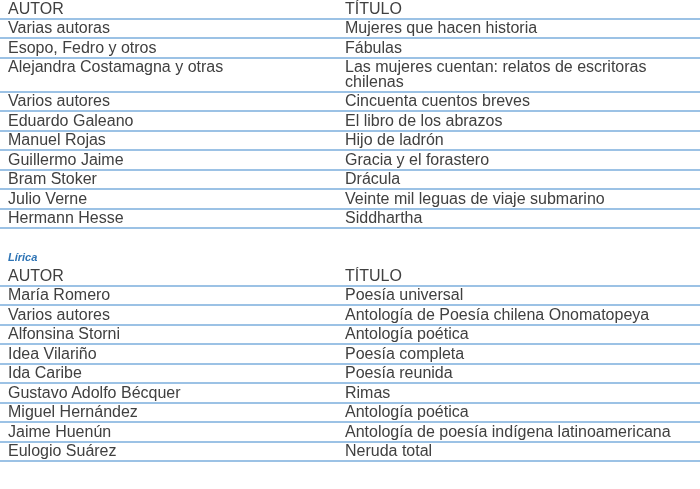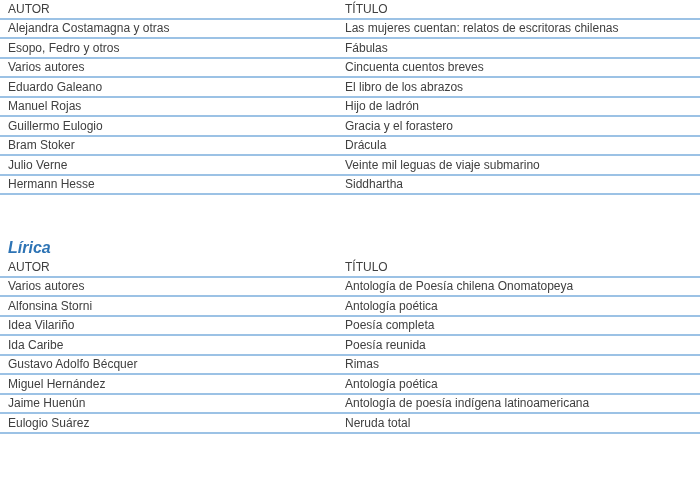--- a/index.html
+++ b/index.html
@@ -21,83 +21,87 @@
     color: var(--text);
   }
   table.book-table {
     width: 700px;
     border-collapse: collapse;
     table-layout: fixed;
   }
   table.book-table th,
   table.book-table td {
     border-bottom: 2px solid var(--border);
-    font-size: 12px;
+    font-size: 16px;
     line-height: 14.5px;
     font-weight: 400;
     text-align: left;
     vertical-align: top;
     padding: 1.5px 8px;
     overflow: hidden;
   }
   col.col-autor  { width: 337px; }
   col.col-titulo { width: 363px; }
   .section-heading {
     color: var(--heading);
     font-style: italic;
     font-weight: 700;
-    font-size: 16px;
+    font-size: 11px;
     line-height: 16px;
-    margin: 45px 0 2px 8px;
+    margin: 20px 0 2px 8px;
   }
 </style>
 </head>
 <body>
 
 <table class="book-table">
   <colgroup>
     <col class="col-autor">
     <col class="col-titulo">
   </colgroup>
   <thead>
     <tr>
       <th>AUTOR</th>
       <th>TÍTULO</th>
     </tr>
   </thead>
   <tbody>
 
-
       <tr>
-        <td>Alejandra Costamagna y otras</td>
-        <td>Las mujeres cuentan: relatos de escritoras chilenas</td>
+        <td>Varias autoras</td>
+        <td>Mujeres que hacen historia</td>
       </tr>
 
       <tr>
         <td>Esopo, Fedro y otros</td>
         <td>Fábulas</td>
+      </tr>
+
+      <tr>
+        <td>Alejandra Costamagna y otras</td>
+        <td>Las mujeres cuentan: relatos de escritoras chilenas</td>
       </tr>
 
       <tr>
         <td>Varios autores</td>
         <td>Cincuenta cuentos breves</td>
       </tr>
 
       <tr>
         <td>Eduardo Galeano</td>
         <td>El libro de los abrazos</td>
       </tr>
 
       <tr>
         <td>Manuel Rojas</td>
         <td>Hijo de ladrón</td>
       </tr>
 
       <tr>
-        <td>Guillermo Eulogio</td>
+        <td>Guillermo Jaime</td>
         <td>Gracia y el forastero</td>
       </tr>
 
       <tr>
         <td>Bram Stoker</td>
         <td>Drácula</td>
       </tr>
 
       <tr>
         <td>Julio Verne</td>
@@ -119,20 +123,24 @@
     <col class="col-titulo">
   </colgroup>
   <thead>
     <tr>
       <th>AUTOR</th>
       <th>TÍTULO</th>
     </tr>
   </thead>
   <tbody>
 
+      <tr>
+        <td>María Romero</td>
+        <td>Poesía universal</td>
+      </tr>
 
       <tr>
         <td>Varios autores</td>
         <td>Antología de Poesía chilena Onomatopeya</td>
       </tr>
 
       <tr>
         <td>Alfonsina Storni</td>
         <td>Antología poética</td>
       </tr>

